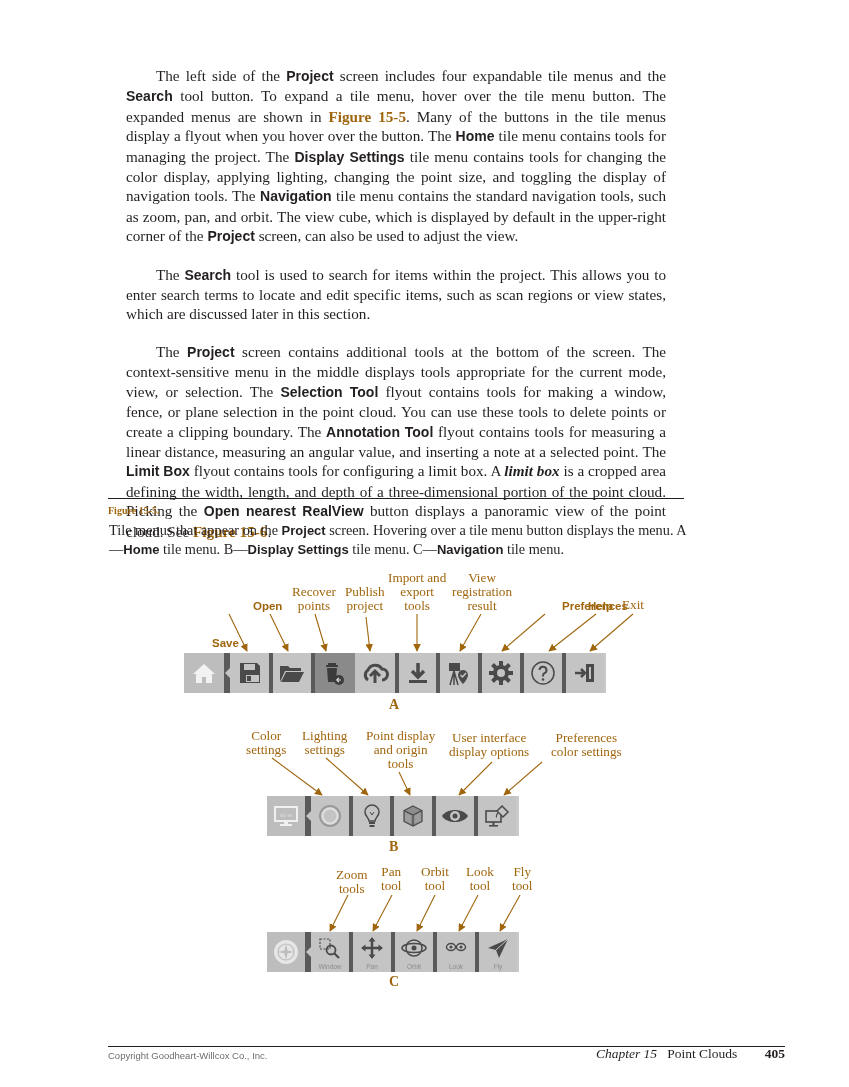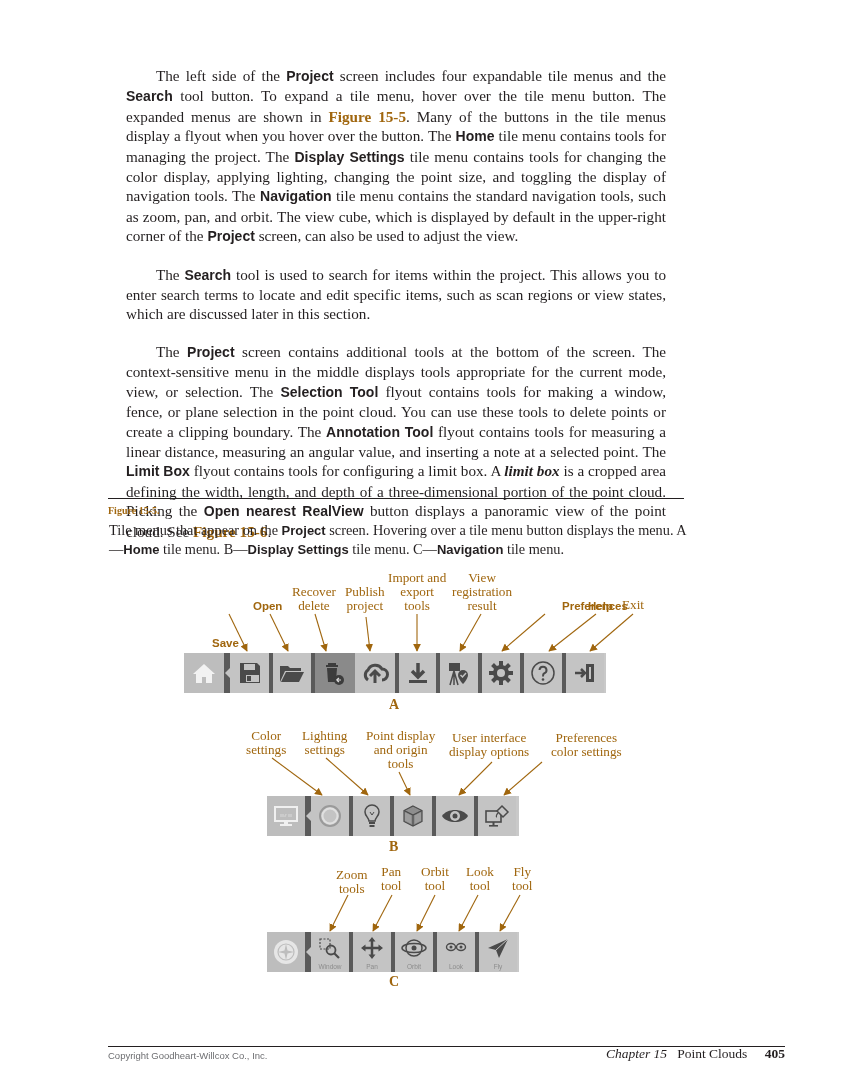--- a/index.html
+++ b/index.html
@@ -32,40 +32,40 @@
   .tb-btn svg { display: block; }
   .tb-label { position: absolute; bottom: 2px; left: 0; right: 0; text-align: center;
               font-family: "Liberation Sans", "DejaVu Sans", sans-serif; font-size: 6.5px; color: #8c8c8c; }
 
   .arrows { position: absolute; left: 0; top: 0; width: 849px; height: 1087px; pointer-events: none; }
 
   .footer-rule { position: absolute; left: 108px; top: 1046px; width: 677px; border-top: 1px solid #231f20; }
   .footer-copy { position: absolute; left: 108px; top: 1050px; font-family: "Liberation Sans", "DejaVu Sans", sans-serif; font-size: 9.5px; color: #6d6e71; }
   .footer-right { position: absolute; right: 64px; top: 1046px; font-size: 13.5px; }
   .footer-right .chap { font-style: italic; }
-  .footer-right .page { font-weight: bold; margin-left: 14px; text-align: right; }
+  .footer-right .page { font-weight: bold; margin-left: 24px; text-align: right; }
 </style>
 </head>
 <body>
 
 <div class="body-text">
   <p><span>The left side of the </span><span class="sans">Project</span><span> screen includes four expandable tile menus and the </span><span class="sans">Search</span><span> tool button. To expand a tile menu, hover over the tile menu button. The expanded menus are shown in </span><span class="ref">Figure 15-5</span><span>. Many of the buttons in the tile menus display a flyout when you hover over the button. The </span><span class="sans">Home</span><span> tile menu contains tools for managing the project. The </span><span class="sans">Display Settings</span><span> tile menu contains tools for changing the color display, applying lighting, changing the point size, and toggling the display of navigation tools. The </span><span class="sans">Navigation</span><span> tile menu contains the standard navigation tools, such as zoom, pan, and orbit. The view cube, which is displayed by default in the upper-right corner of the </span><span class="sans">Project</span><span> screen, can also be used to adjust the view.</span></p>
   <p><span>The </span><span class="sans">Search</span><span> tool is used to search for items within the project. This allows you to enter search terms to locate and edit specific items, such as scan regions or view states, which are discussed later in this section.</span></p>
   <p><span>The </span><span class="sans">Project</span><span> screen contains additional tools at the bottom of the screen. The context-sensitive menu in the middle displays tools appropriate for the current mode, view, or selection. The </span><span class="sans">Selection Tool</span><span> flyout contains tools for making a window, fence, or plane selection in the point cloud. You can use these tools to delete points or create a clipping boundary. The </span><span class="sans">Annotation Tool</span><span> flyout contains tools for measuring a linear distance, measuring an angular value, and inserting a note at a selected point. The </span><span class="sans">Limit Box</span><span> flyout contains tools for configuring a limit box. A </span><span class="term">limit box</span><span> is a cropped area defining the width, length, and depth of a three-dimensional portion of the point cloud. Picking the </span><span class="sans">Open nearest RealView</span><span> button displays a panoramic view of the point cloud. See </span><span class="ref">Figure 15-6</span><span>.</span></p>
 </div>
 
 <div class="fig-rule"></div>
 <div class="fig-title">Figure 15-5.</div>
 <div class="fig-caption" style="top:521px;"><span>Tile menus that appear on the </span><span class="sans">Project</span><span> screen. Hovering over a tile menu button displays the menu. A—</span><span class="sans">Home</span><span> tile menu. B—</span><span class="sans">Display Settings</span><span> tile menu. C—</span><span class="sans">Navigation</span><span> tile menu.</span></div>
 
 <div class="callout bold" style="left:212px; top:599px;margin-top:37px;">Save</div>
 <div class="callout bold" style="left:253px; top:599px;">Open</div>
 <div class="callout" style="left:292px; top:585px;">
     <div>Recover</div>
-    <div>delete</div>
+    <div>points</div>
   </div>
 <div class="callout" style="left:345px; top:585px;">
     <div>Publish</div>
     <div>project</div>
   </div>
 <div class="callout" style="left:388px; top:571px;">
     <div>Import and</div>
     <div>export</div>
     <div>tools</div>
   </div>

